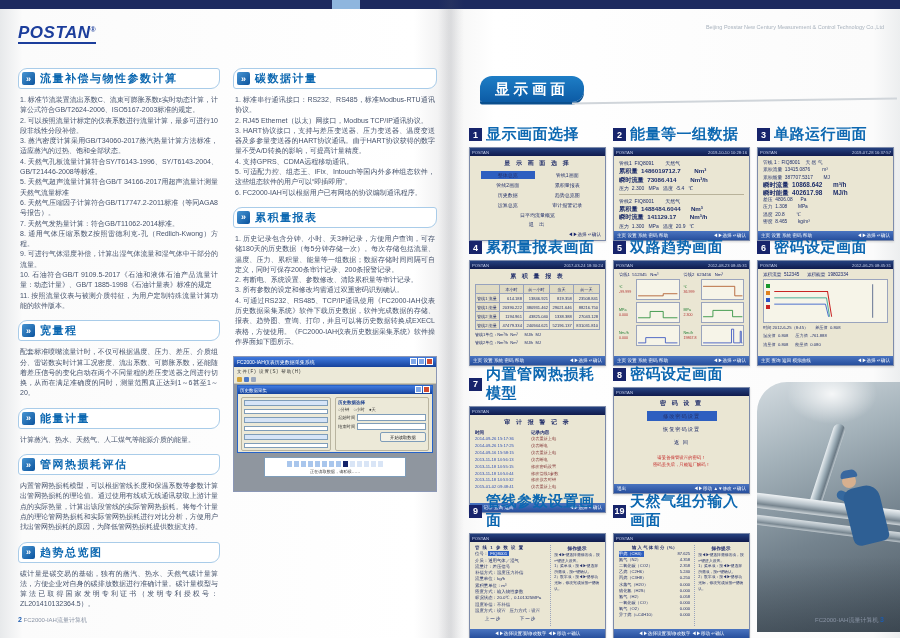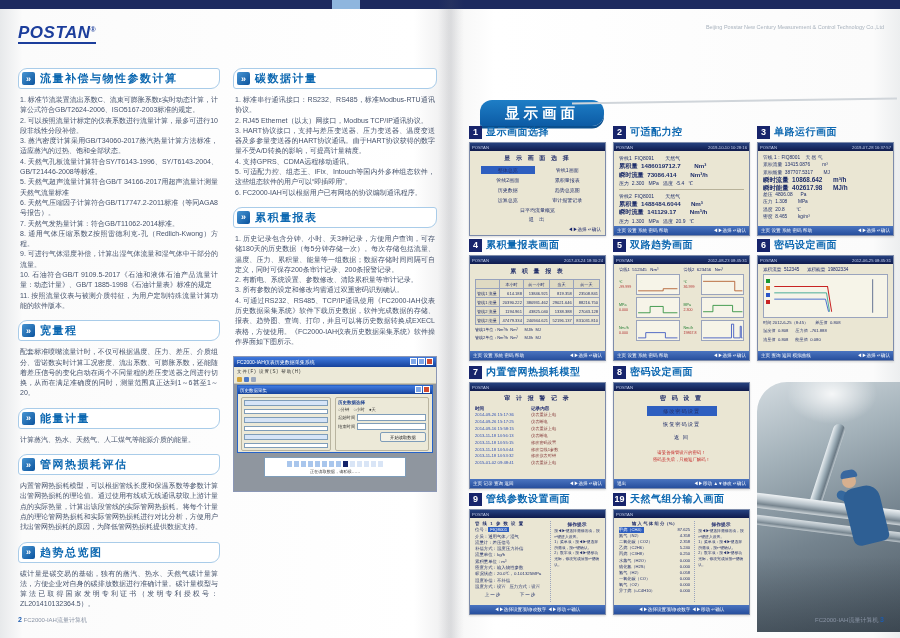--- a/index.html
+++ b/index.html
@@ -56,31 +56,31 @@
           font-size:4.3px;display:flex;align-items:center;justify-content:center;color:#222;}
   .prog{position:absolute;left:50%;bottom:14px;transform:translateX(-50%);width:132px;background:#fff;
         border:1px solid #7f9db9;padding:3px 4px 2px;}
   .sq-row{display:flex;gap:1.5px;justify-content:center;}
   .sq-row i{width:5.5px;height:6px;display:inline-block;background:#a9c6ec;}
   .sq-row i.d{background:#16246a;}
   .sq-row i.l{background:#d9e5f6;}
   .prog-t{font-size:4.2px;color:#444;text-align:center;margin-top:2px;}
 
   
-  .banner{position:absolute;left:480px;top:76px;width:124px;height:26px;background:linear-gradient(#1e7ec6,#0c5ba5);
+  .banner{position:absolute;left:480px;top:76px;width:104px;height:26px;background:linear-gradient(#1e7ec6,#0c5ba5);
           border-radius:12px 12px 12px 2px;color:#fff;font-size:14.5px;font-weight:bold;display:flex;align-items:center;
-          justify-content:center;letter-spacing:4px;box-shadow:0 2.5px 0 #0a4f8e;margin-top:24px;}
+          justify-content:center;letter-spacing:4px;box-shadow:0 2.5px 0 #0a4f8e;}
   .swoosh{position:absolute;left:572px;top:100px;width:325px;height:2px;background:#d0d5da;transform:rotate(-0.9deg);}
 
   
   .card{position:absolute;width:137px;}
   .card-h{display:flex;align-items:center;gap:4px;margin-bottom:3px;}
   .num{width:13px;height:13px;flex:0 0 13px;background:#17246b;color:#fff;font-size:9px;font-weight:bold;
        display:flex;align-items:center;justify-content:center;}
-  .card-t{font-size:10px;font-weight:bold;color:#0d68b1;letter-spacing:.5px;}
+  .card-t{font-size:15px;font-weight:bold;color:#0d68b1;letter-spacing:.5px;}
   .scr{position:relative;border:1px solid #7e8cab;background:#eae6d3;overflow:hidden;box-shadow:0 1px 2px rgba(0,0,0,.15);}
   .h92{height:92px;} .h104{height:104px;} .h105{height:105px;}
   .tb{height:8px;background:linear-gradient(#25417f,#101b4d);display:flex;justify-content:space-between;align-items:center;
       padding:0 2px;color:#c7d1ee;font-size:4.2px;}
   .bb{position:absolute;bottom:0;left:0;right:0;height:9px;background:linear-gradient(#4a74c0,#274f9d);color:#fff;
       font-size:4.6px;display:flex;justify-content:space-between;align-items:center;padding:0 3px;}
   .sbody{position:absolute;left:0;right:0;top:8px;bottom:9px;padding:3px 5px;color:#1f2f6b;}
   .sbody.nobb{bottom:0;}
   .stitle{text-align:center;font-size:6px;font-weight:bold;letter-spacing:2px;color:#23306b;margin-bottom:3px;}
   .sel{background:#2e5fc0;color:#fff;}
@@ -356,21 +356,21 @@
         </div>
         <div class="m-exit">退  出</div>
         <div class="s1keys">◀▶选择  ↵确认</div>
       </div>
     </div>
   </div>
 
   <div class="card" style="left:613px;top:125px">
     <div class="card-h">
         <span class="num">2</span>
-        <span class="card-t">可适配力控</span>
+        <span class="card-t">能量等一组数据</span>
       </div>
     <div class="scr h92">
       <div class="tb">
           <span>POSTAN</span>
           <span>2019-10-10 10:28:16</span>
         </div>
       <div class="sbody">
         <div class="ln">管线1  FIQ8091        天然气</div>
         <div class="ln big">累积量  1486019712.7        Nm³</div>
         <div class="ln big">瞬时流量  73086.414        Nm³/h</div>

